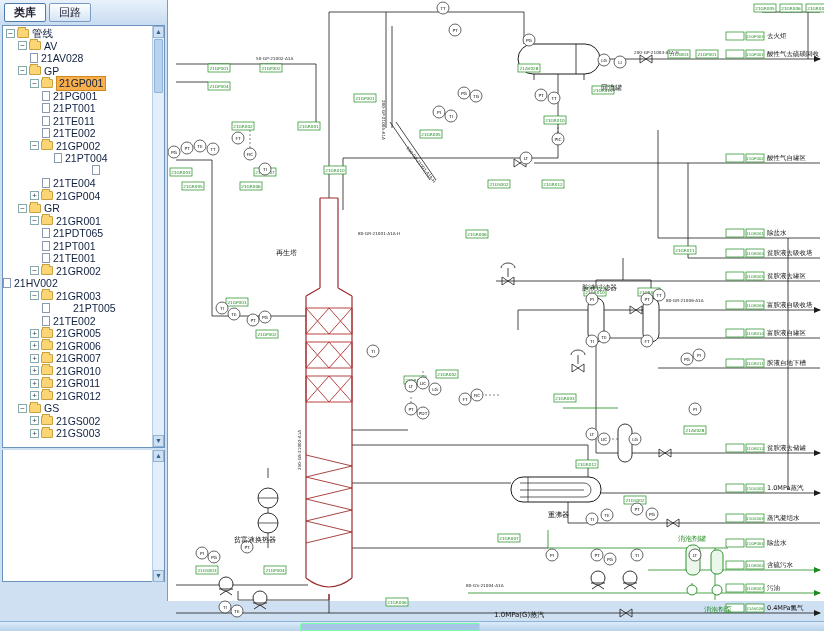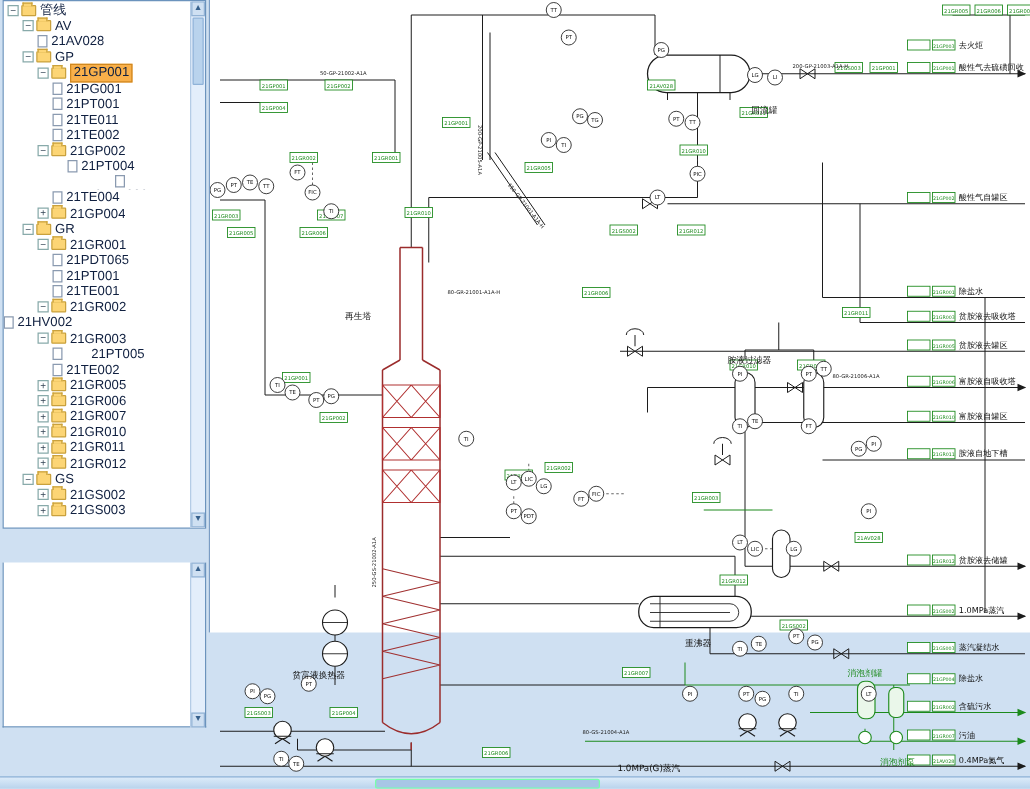--- a/index.html
+++ b/index.html
@@ -28,32 +28,36 @@
   .bottom-panel{position:absolute;left:0;top:450px;width:167px;height:171px;padding:0 2px}
   .panel-tabs{display:flex;height:19px;background:linear-gradient(#dce9f7,#c3d8ee);border:1px solid #6b93bd;border-bottom:none}
   .panel-tab{font-size:10.5px;line-height:18px;padding:0 8px;border-right:1px solid #9ab6d4;color:#223;background:linear-gradient(#d8e6f5,#bfd6ee)}
   .panel-tab.active{background:#fdfeff;font-weight:bold}
   .prop-head{display:flex;height:18px;background:#e6eff9;border:1px solid #6b93bd;border-bottom:1px solid #aac2dc}
   .prop-col{font-size:10.5px;line-height:17px;padding-left:4px;color:#203050}
   .prop-col.c1{width:70px;border-right:1px solid #aac2dc}
   .prop-col.c2{flex:1}
   .prop-body{position:relative;height:132px;background:#fff;border:1px solid #6b93bd;border-top:none}
   
-  .main{position:absolute;left:167px;top:0;width:657px;height:506px;background:#fff;border-left:1px solid #7a9cc4}
+  .main{position:absolute;left:167px;top:0;width:657px;height:601px;background:#fff;border-left:1px solid #7a9cc4}
   svg{display:block}
   svg text{font-family:"DejaVu Sans",sans-serif}
   .hbar{position:absolute;left:0;top:621px;width:824px;height:10px;background:linear-gradient(#dcebf9,#b9d3ec);border-top:1px solid #8fb2d8}
   .hthumb{position:absolute;left:300px;top:1px;width:180px;height:8px;background:#a7c6e6;border:1px solid #7fa;border-radius:2px}
 </style>
 </head>
 <body>
 
 <div class="app">
 
   <div class="sidebar">
+    <div class="side-tabs">
+      <div class="side-tab active">类库</div>
+      <div class="side-tab">回路</div>
+    </div>
     <div class="tree-wrap">
       <div class="tree" id="tree">
           <div class="trow" style="padding-left: 3px;">
             <span class="tog">−</span>
             <span class="ic-folder"></span>
             <span class="tlabel">管线</span>
           </div>
           <div class="trow" style="padding-left: 15px;">
             <span class="tog">−</span>
             <span class="ic-folder"></span>

